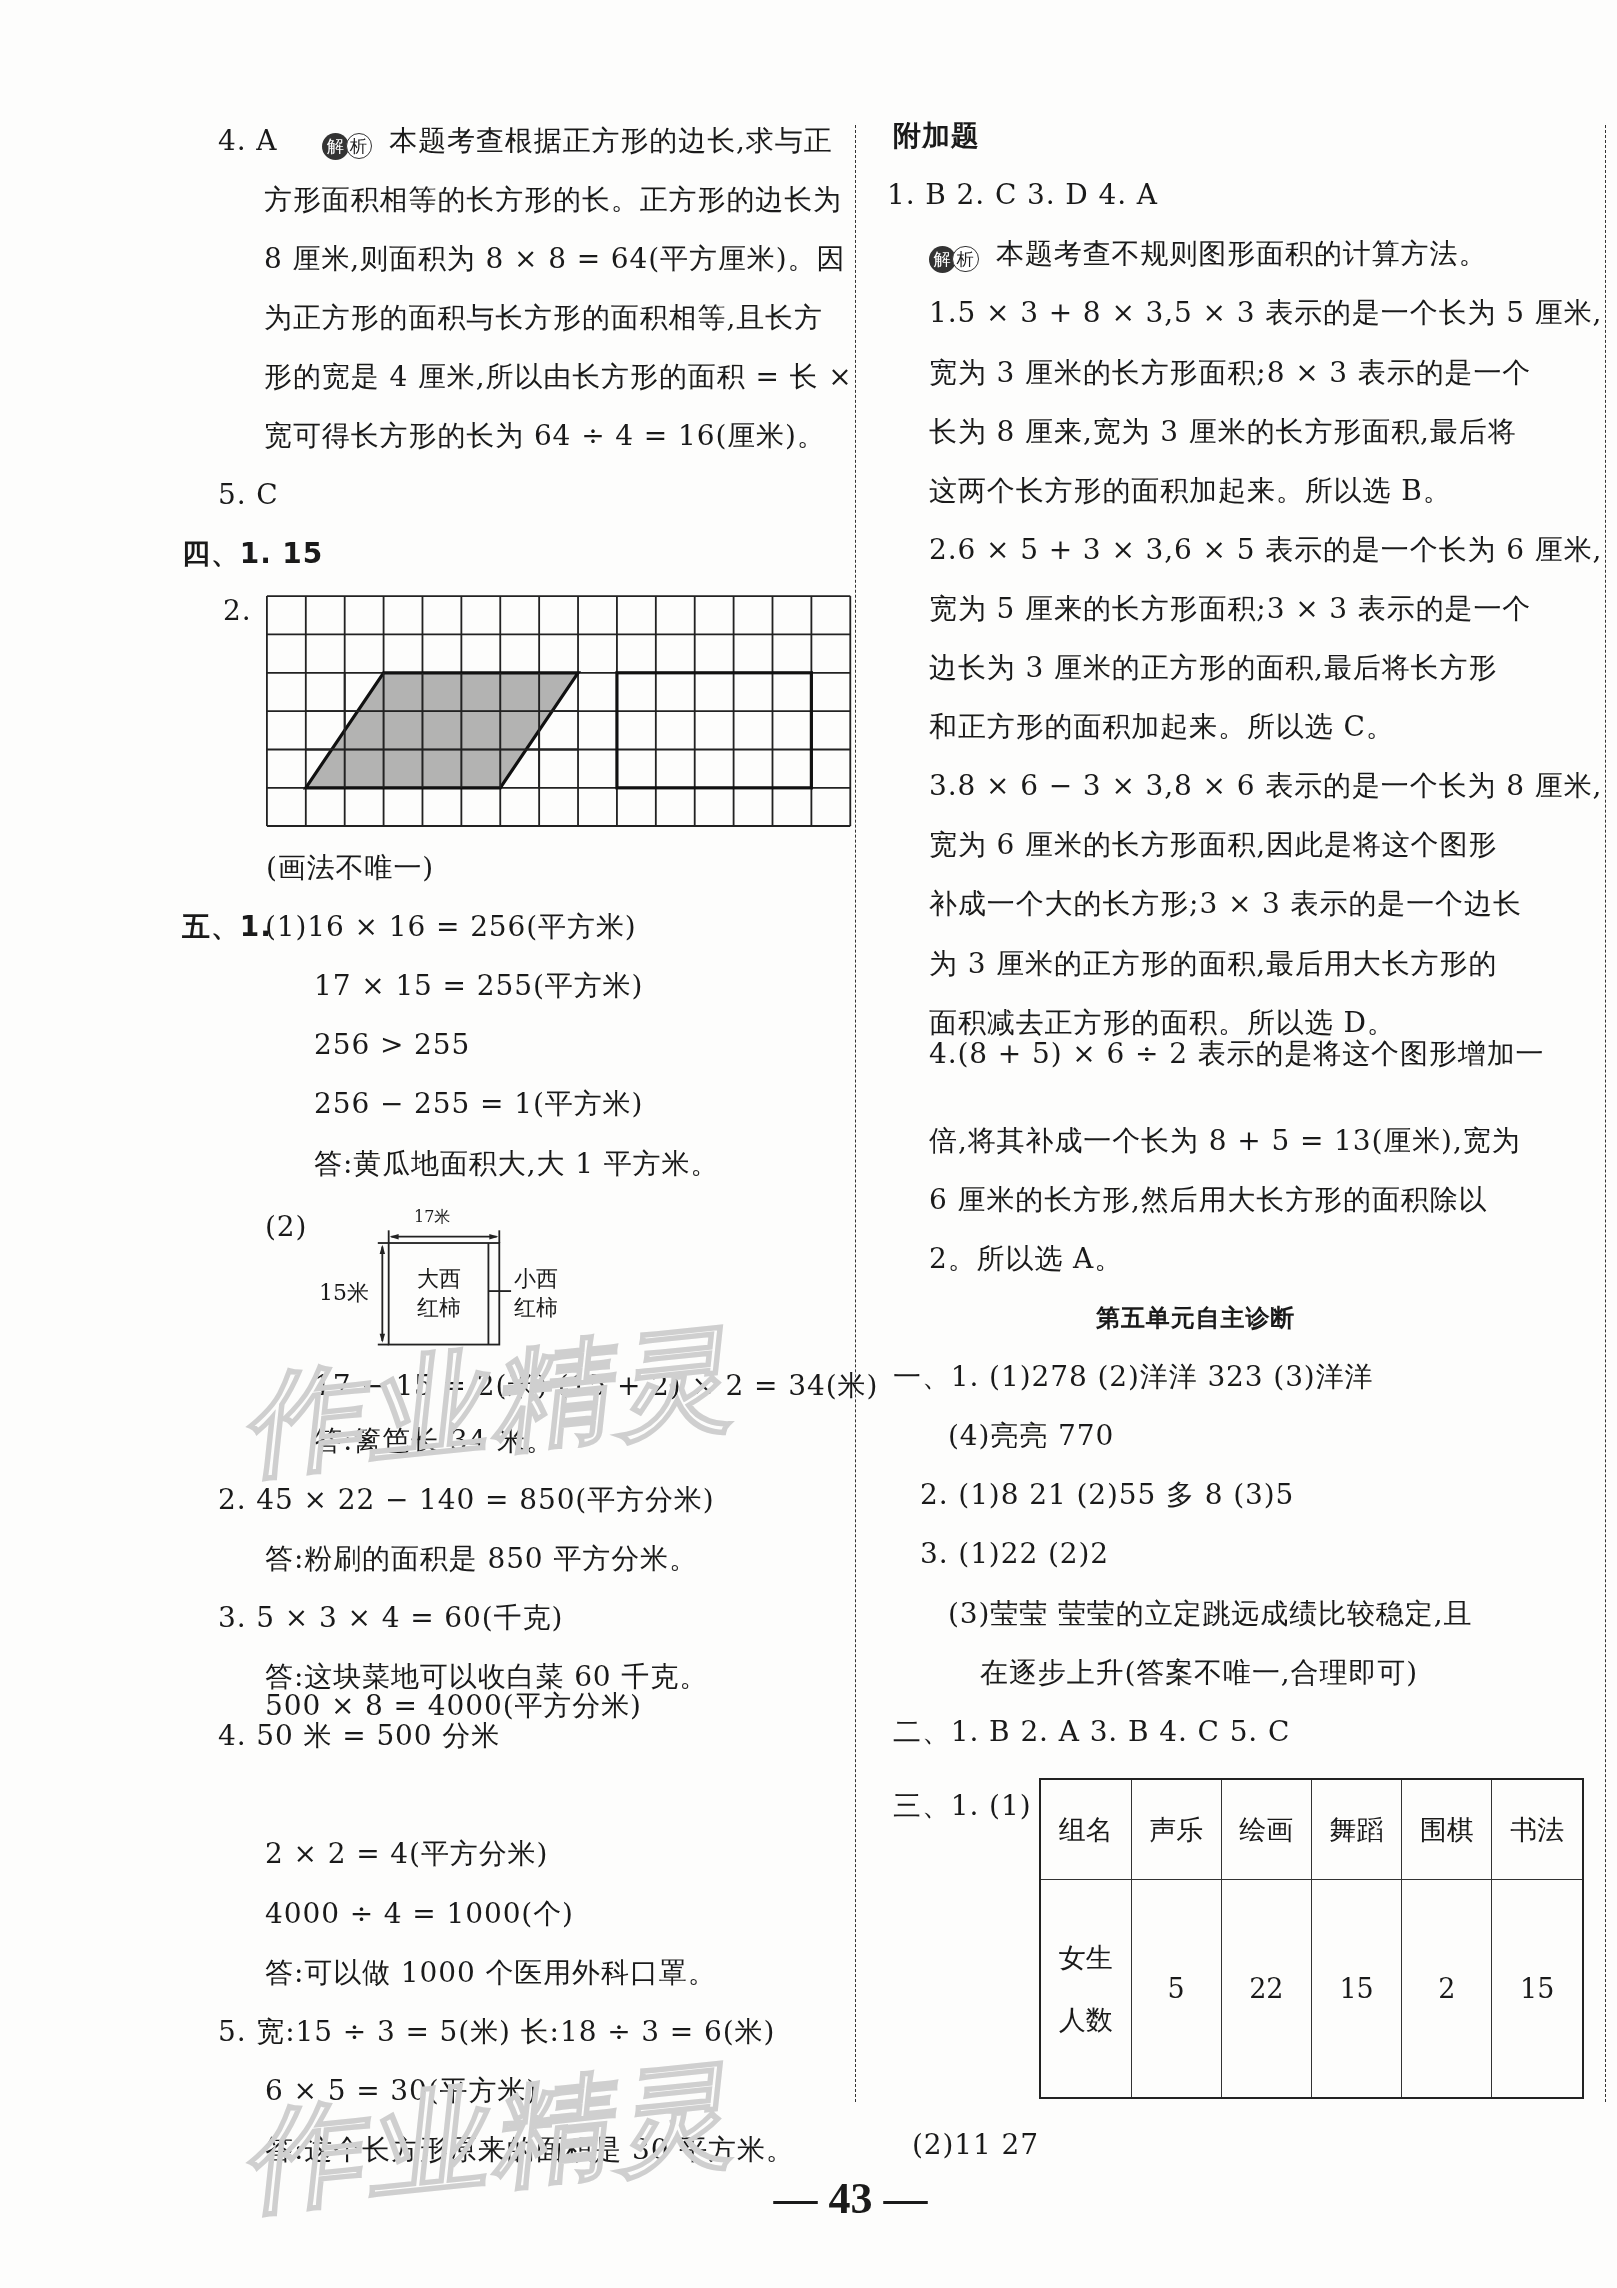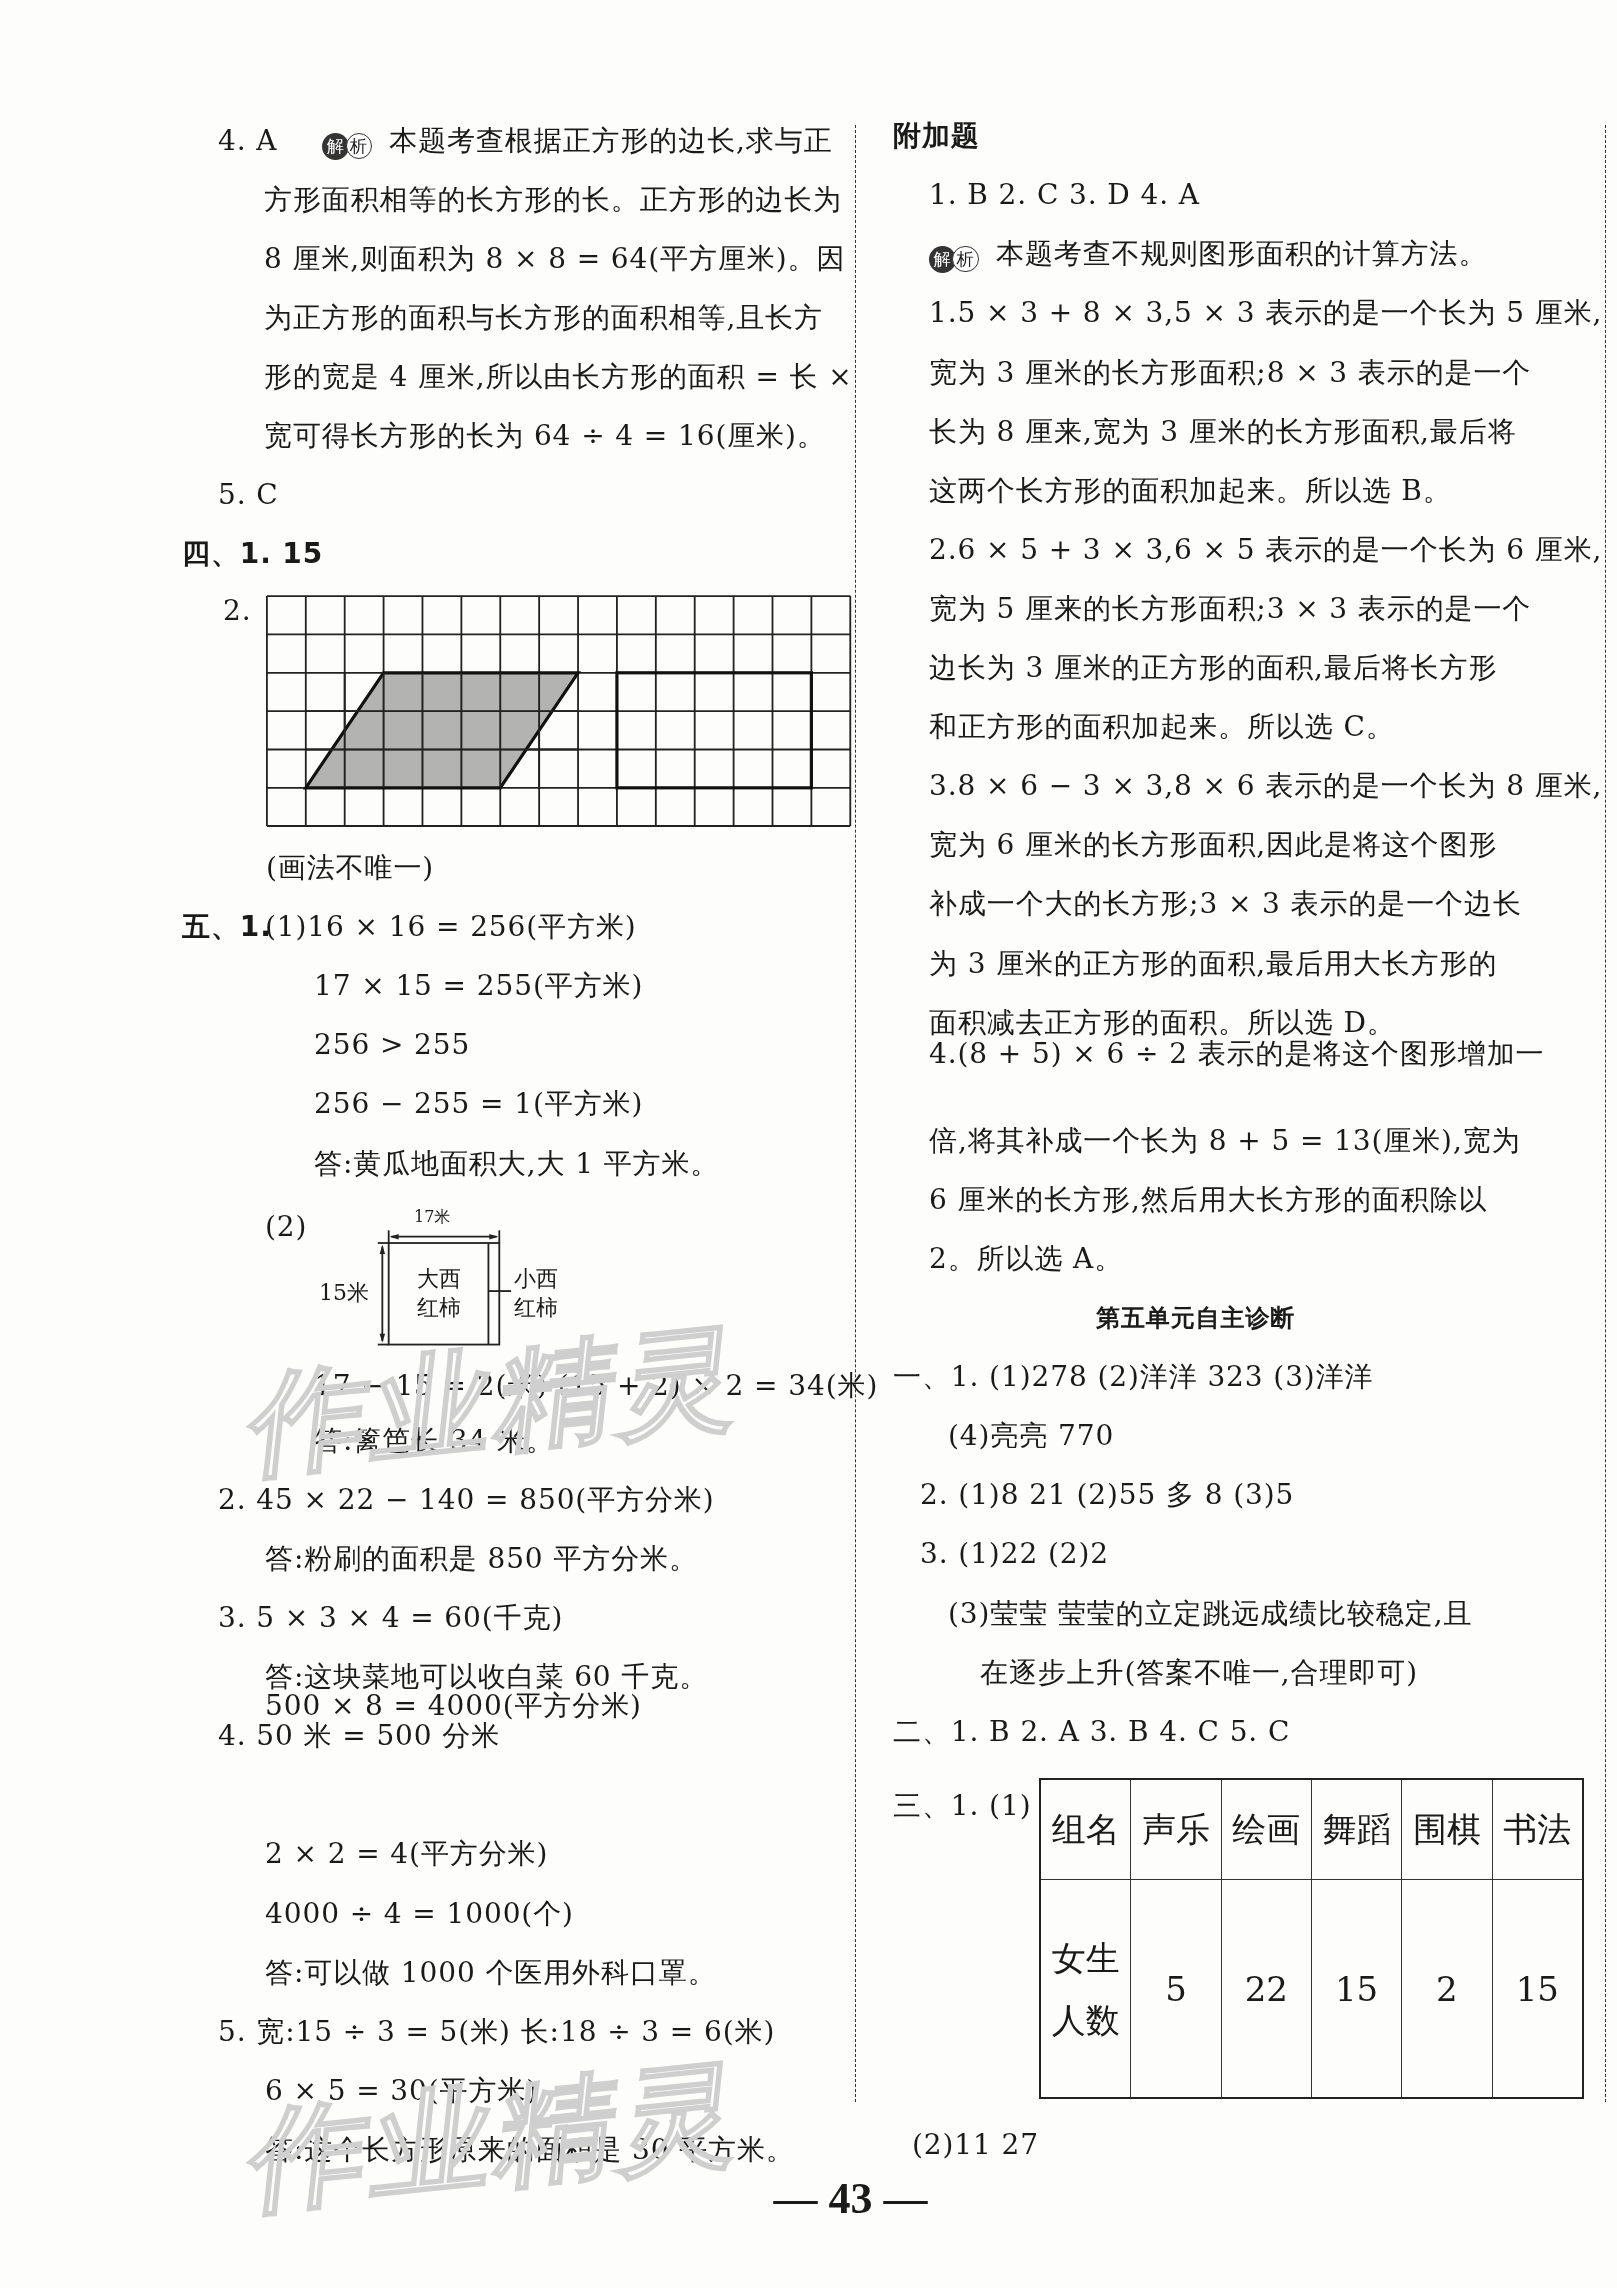--- a/index.html
+++ b/index.html
@@ -24,21 +24,21 @@
     display: inline-block; width: 27px; height: 27px; border-radius: 50%;
     font-size: 17.3px; line-height: 27px; text-align: center;
     font-family: "DejaVu Sans", sans-serif;
   }
   .badge .b1 { background: #333; color: #fff; }
   .badge .b2 { border: 1.4px solid #333; width: 24.5px; height: 24.5px; line-height: 24.5px; margin-left: -3.6px; background: #fff; }
   .grid { position: absolute; left: 266px; top: 595px; }
   .table {
     position: absolute; left: 1039px; top: 1778px; width: 545px; height: 321px;
     border-collapse: collapse; border: 2.7px solid #222;
-    font-size: 34px;
+    font-size: 27px;
   }
   .table td { border: 1.4px solid #333; text-align: center; padding: 0; }
   .table td.rowhead { line-height: 62px; }
   .pagenum {
     position: absolute; left: 755px; top: 2173px; width: 191px; text-align: center;
     font-family: "Liberation Serif", serif; font-weight: bold; font-size: 44px;
   }
   .watermark {
     position: absolute; font-family: "DejaVu Sans", sans-serif; font-weight: bold;
     font-size: 116px; color: transparent; -webkit-text-stroke: 1.8px #cfcfcf;
@@ -162,21 +162,21 @@
 <div class="line" style="left:218px; top:1718px;">4. 50 米 = 500 分米</div>
 <div class="line" style="left:265px; top:1688px;">500 × 8 = 4000(平方分米)</div>
 <div class="line" style="left:265px; top:1836px;">2 × 2 = 4(平方分米)</div>
 <div class="line" style="left:265px; top:1896px;">4000 ÷ 4 = 1000(个)</div>
 <div class="line" style="left:265px; top:1955px;">答:可以做 1000 个医用外科口罩。</div>
 <div class="line" style="left:218px; top:2014px;">5. 宽:15 ÷ 3 = 5(米)   长:18 ÷ 3 = 6(米)</div>
 <div class="line" style="left:265px; top:2073px;">6 × 5 = 30(平方米)</div>
 <div class="line" style="left:265px; top:2132px;text-align:center;">答:这个长方形原来的面积是 30 平方米。</div>
 
 <div class="line" style="left:893px; top:118px;"><span class="bold">附加题</span></div>
-<div class="line" style="left:929px; top:177px;text-align:center;">1. B  2. C  3. D  4. A</div>
+<div class="line" style="left:887px; top:177px;text-align:center;">1. B  2. C  3. D  4. A</div>
 <div class="line" style="left:929px; top:236px;">
   <span class="badge">
     <span class="b1">解</span><span class="b2">析</span>
   </span>
   <span>本题考查不规则图形面积的计算方法。</span>
 </div>
 <div class="line" style="left:929px; top:295px;">1.5 × 3 + 8 × 3,5 × 3 表示的是一个长为 5 厘米,</div>
 <div class="line" style="left:929px; top:355px;">宽为 3 厘米的长方形面积;8 × 3 表示的是一个</div>
 <div class="line" style="left:929px; top:414px;">长为 8 厘来,宽为 3 厘米的长方形面积,最后将</div>
 <div class="line" style="left:929px; top:473px;">这两个长方形的面积加起来。所以选 B。</div>

